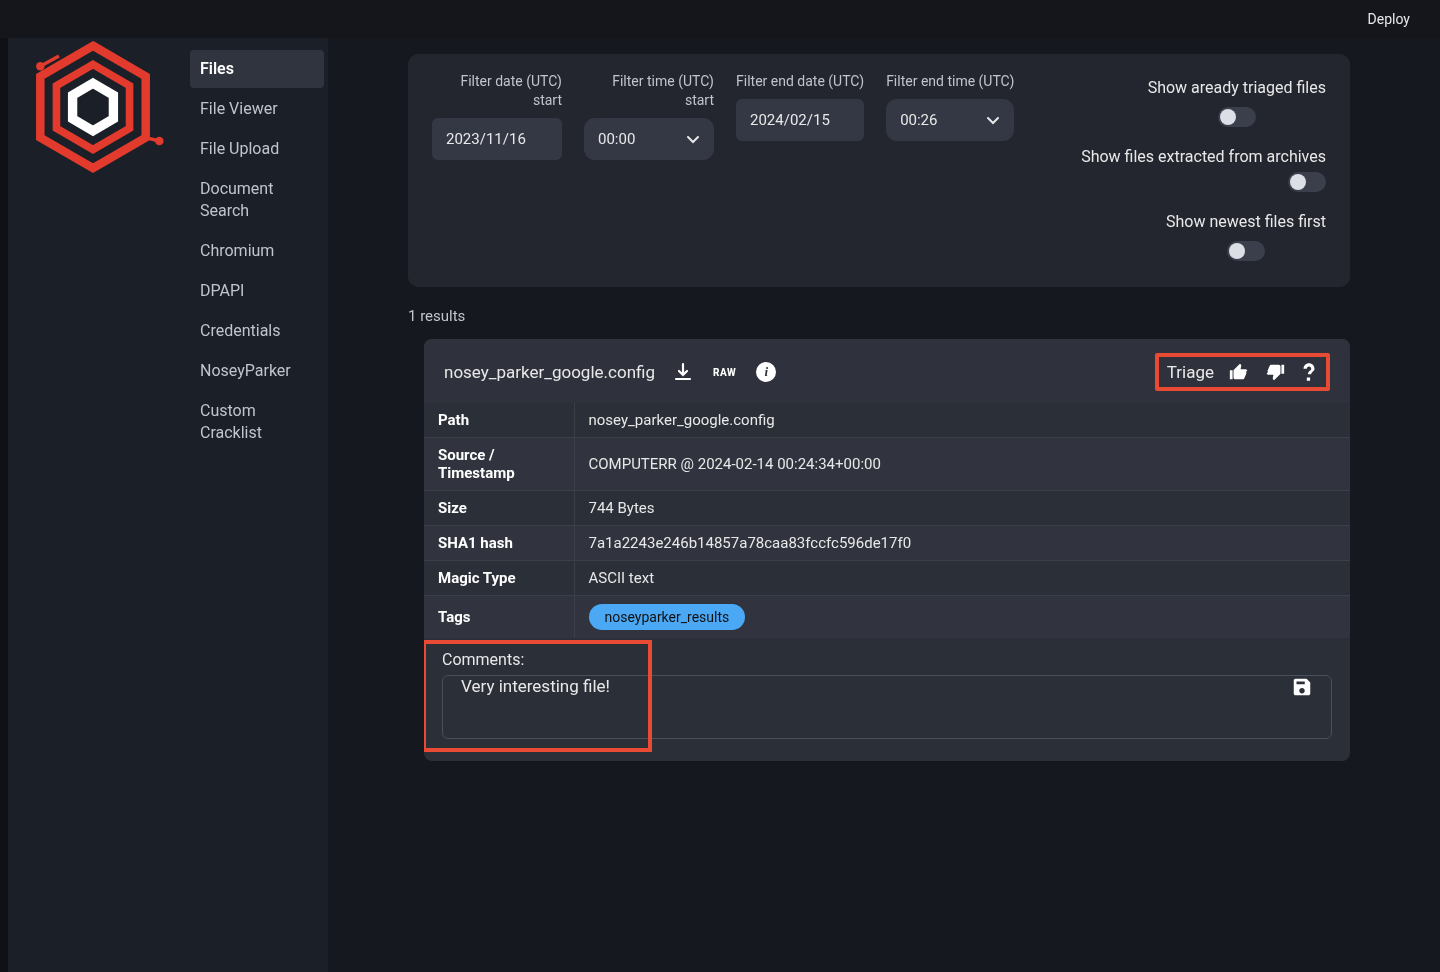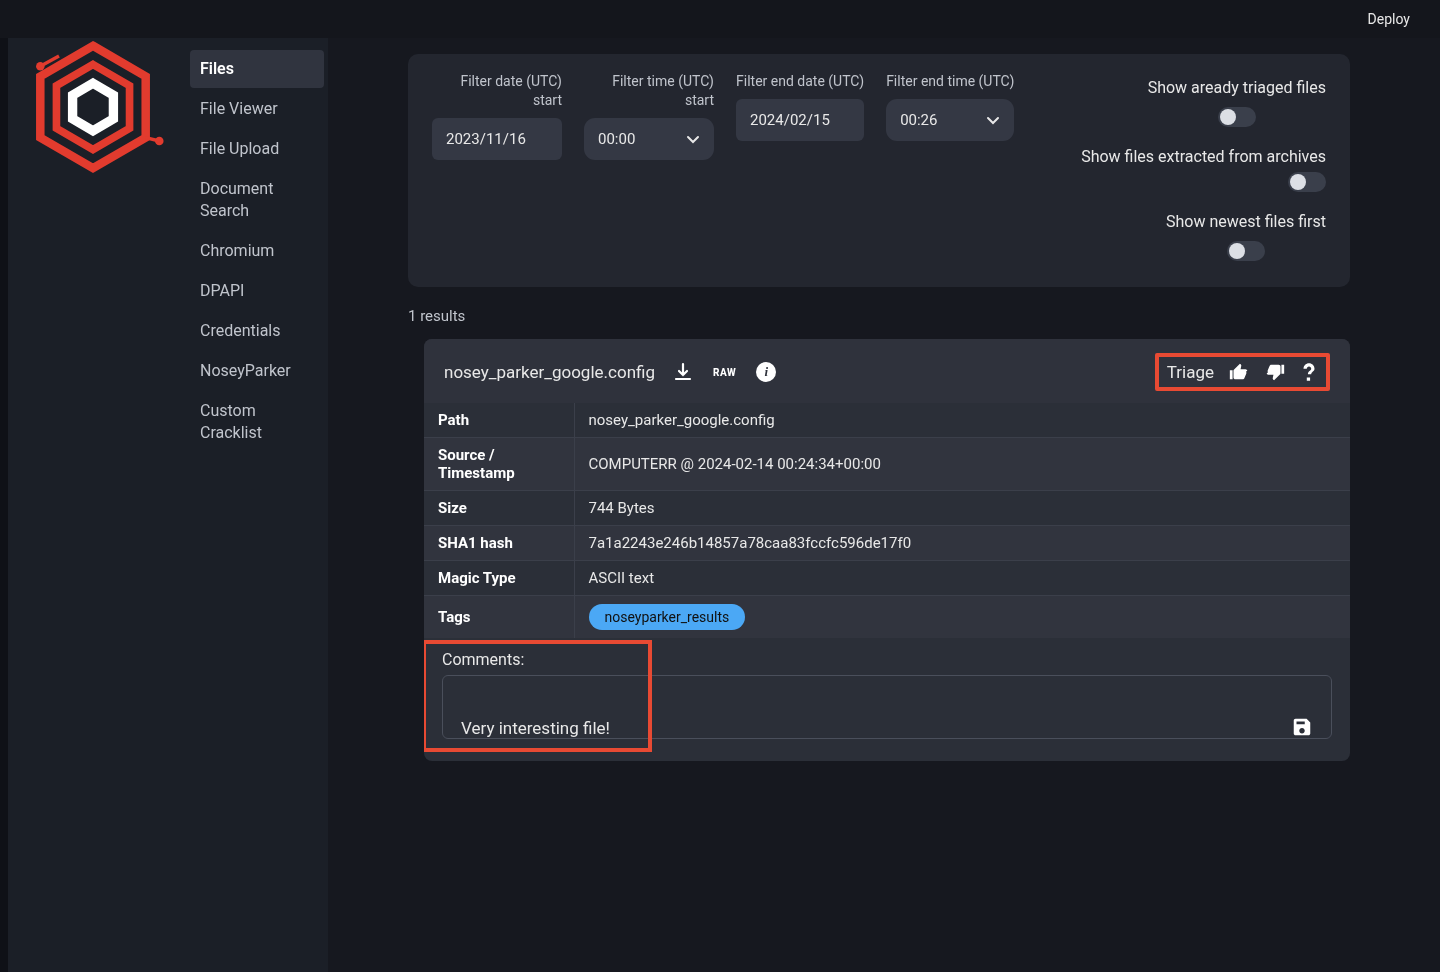--- a/index.html
+++ b/index.html
@@ -285,21 +285,21 @@
   }
   .comments-label {
     font-size: 16px;
     margin-bottom: 6px;
   }
   .comments-box {
     border: 1px solid #4a4f5b;
     border-radius: 6px;
     min-height: 64px;
     display: flex;
-    align-items: flex-end;
+    align-items: flex-start;
     justify-content: space-between;
     padding: 0 18px;
     background: #2b2f38;
   }
   .comments-text { font-size: 17px; }
   .save-icon { cursor: pointer; }
   svg { display: block; }
 </style>
 </head>
 <body>

